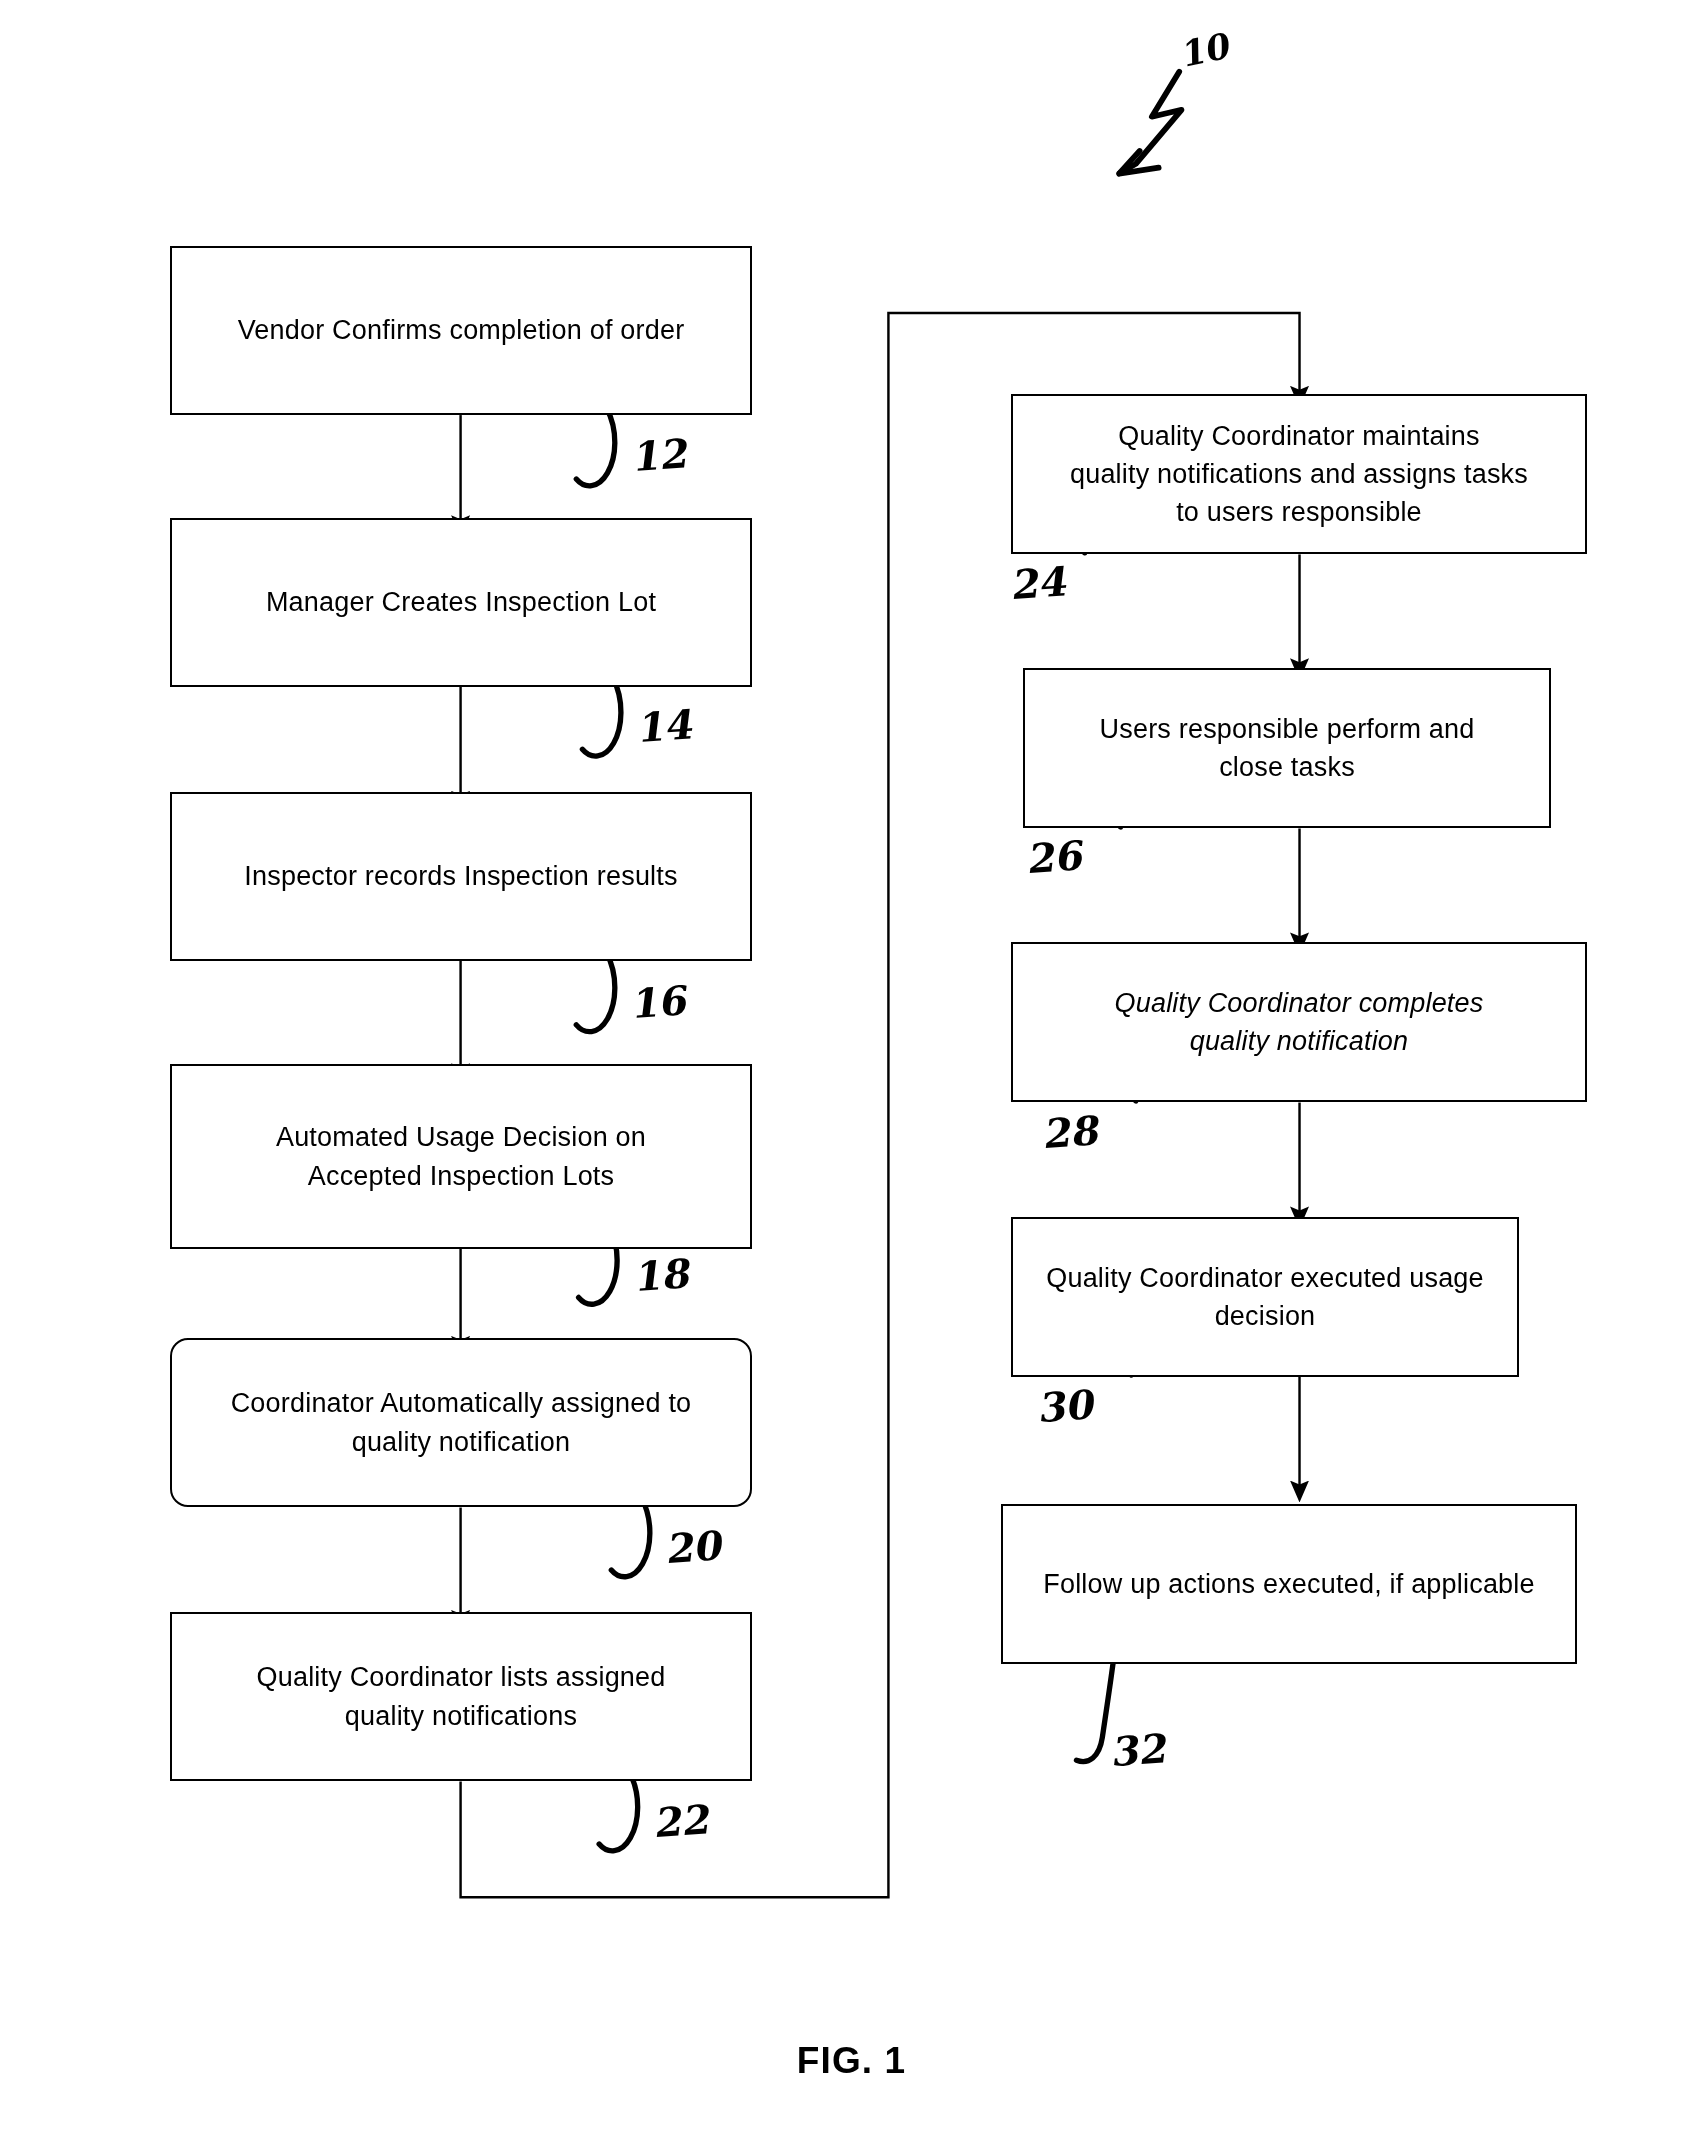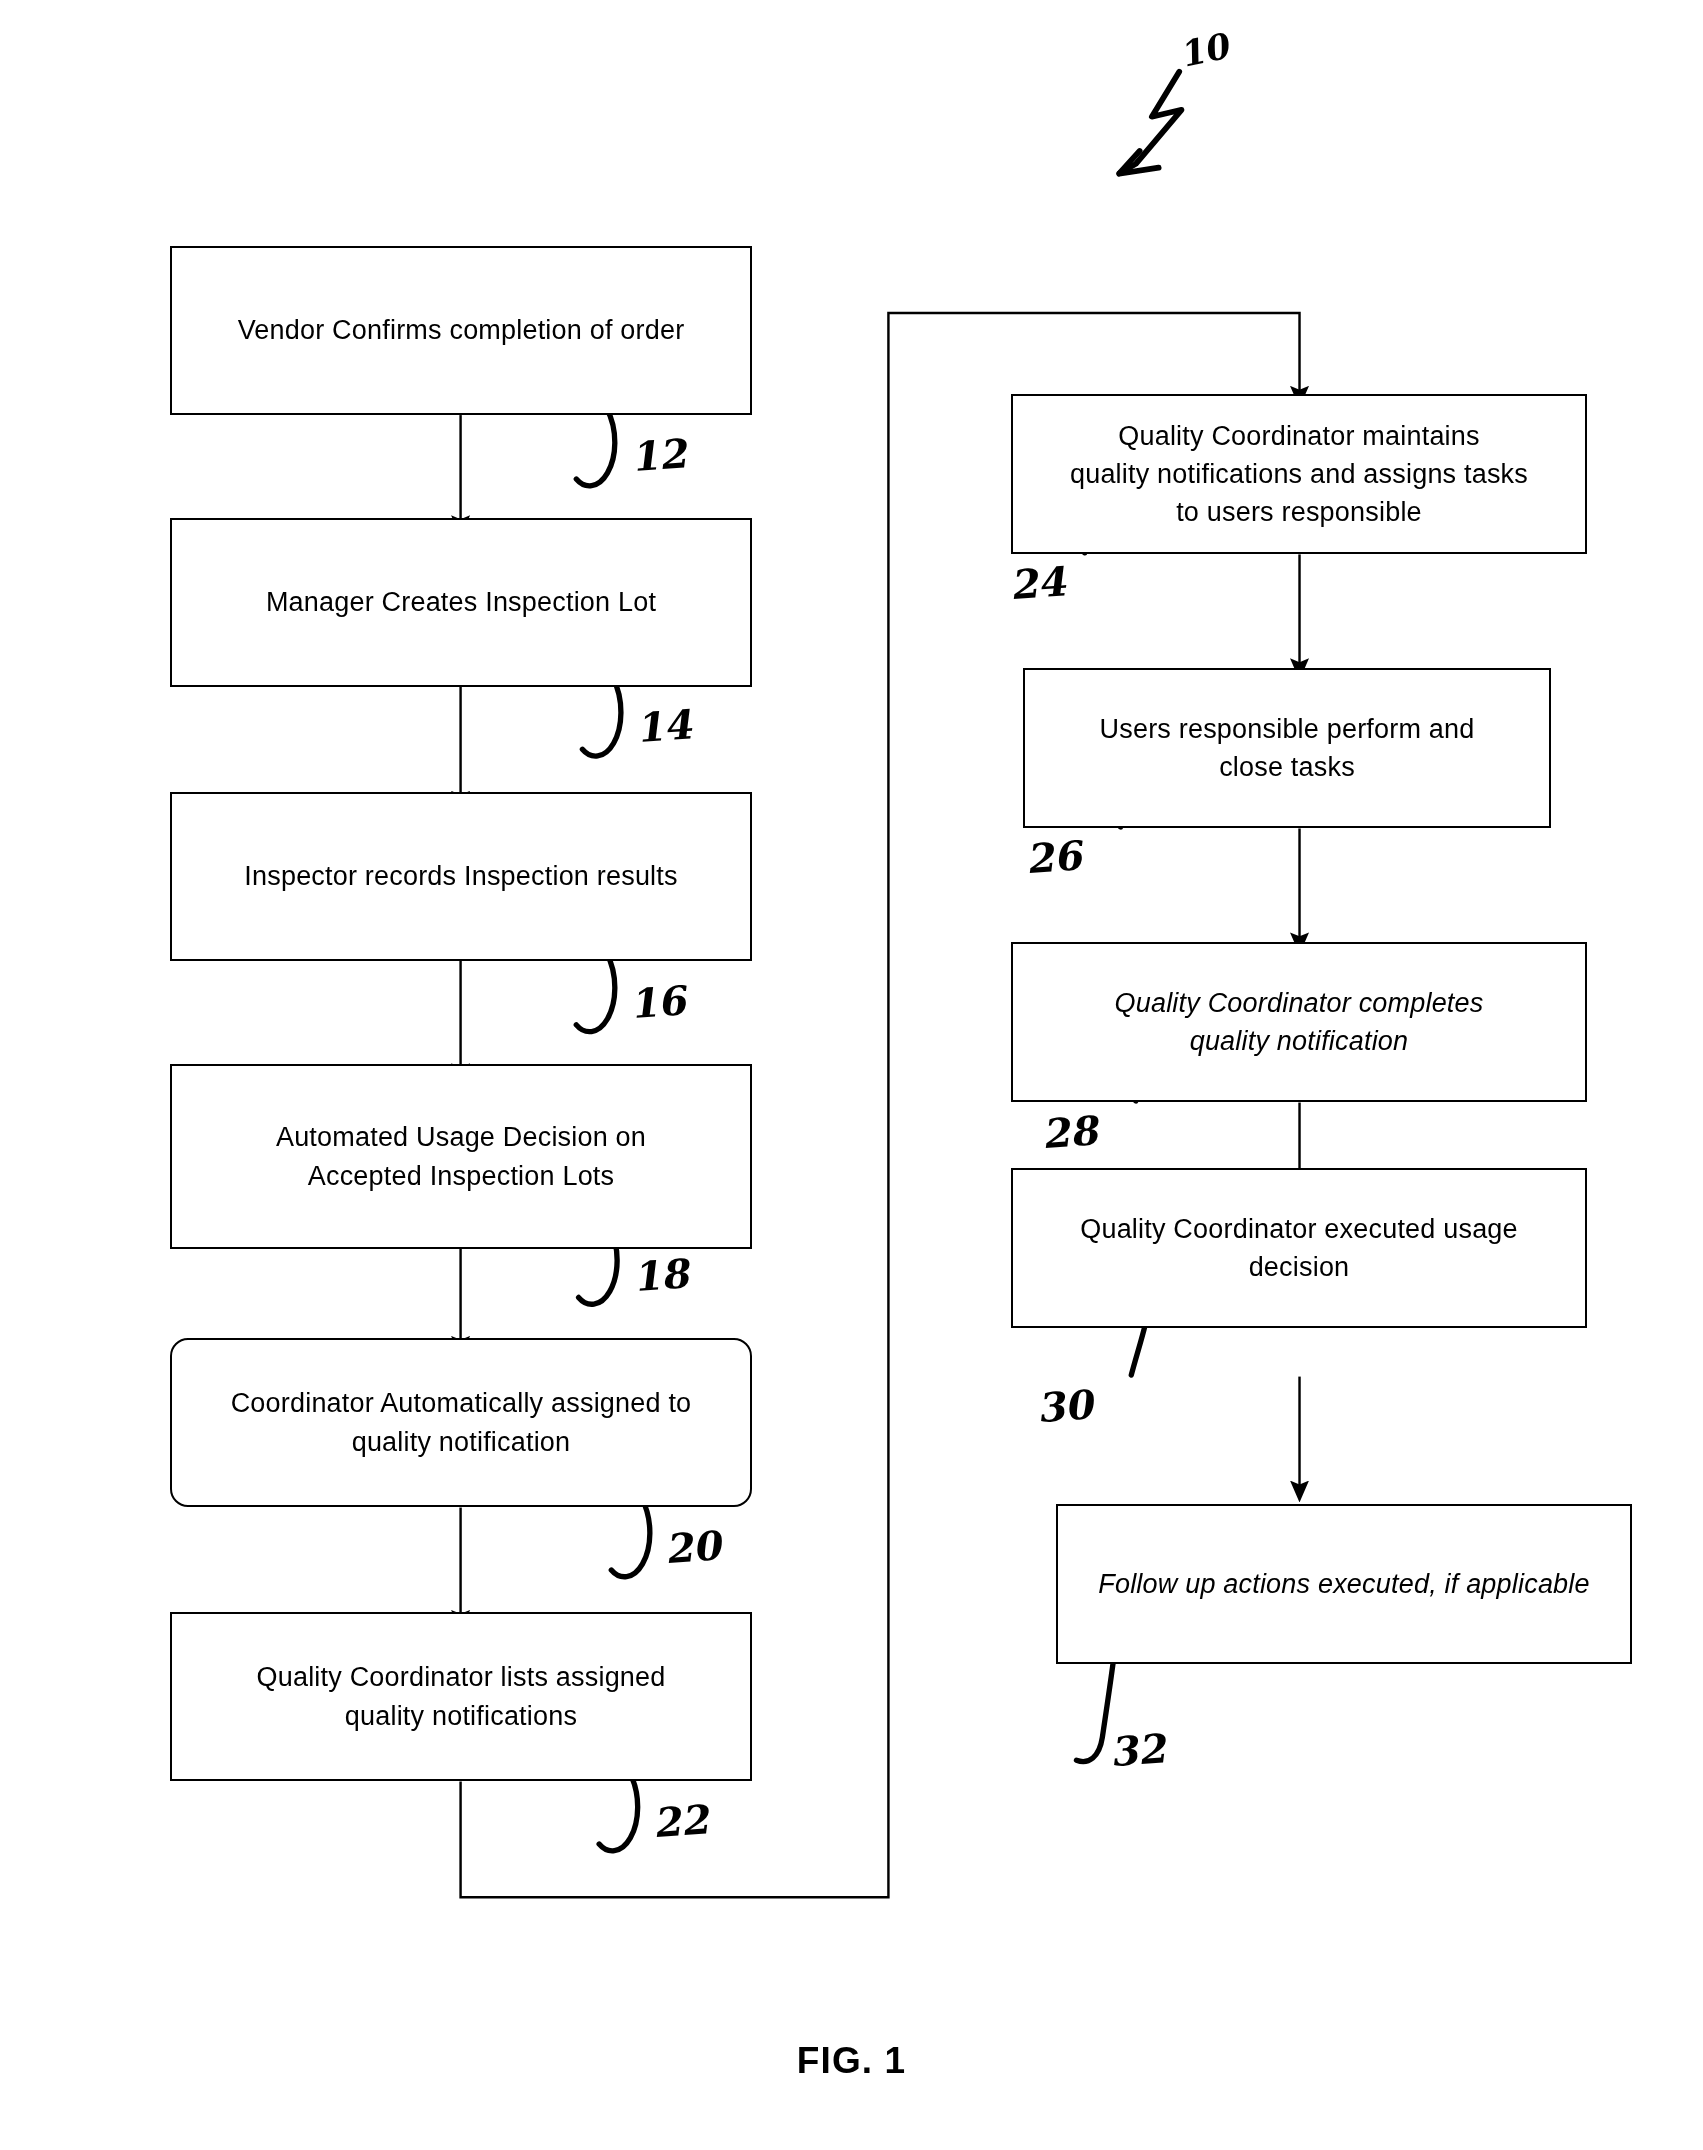--- a/index.html
+++ b/index.html
@@ -171,26 +171,26 @@
   <div class="fbox" style="left:1011px; top:668px; width:528px; height:160px;margin-left:12px;">
     <span class="txt">Users responsible perform and
 close tasks</span>
   </div>
 
   <div class="fbox" style="left:1011px; top:942px; width:576px; height:160px;font-style:italic;">
     <span class="txt">Quality Coordinator completes
 quality notification</span>
   </div>
 
-  <div class="fbox" style="left:1011px; top:1168px; width:576px; height:160px;">
+  <div class="fbox" style="left:1011px; top:1217px; width:508px; height:160px;">
     <span class="txt">Quality Coordinator executed usage
 decision</span>
   </div>
 
-  <div class="fbox" style="left:1056px; top:1504px; width:576px; height:160px;font-style:italic;">
+  <div class="fbox" style="left:1001px; top:1504px; width:576px; height:160px;">
     <span class="txt">Follow up actions executed, if applicable</span>
   </div>
 
   <span class="refnum r10" style="left:1182px; top:32px;">10</span>
 
   <span class="refnum" style="left:634px; top:435px;">12</span>
 
   <span class="refnum" style="left:639px; top:706px;">14</span>
 
   <span class="refnum" style="left:633px; top:982px;">16</span>

